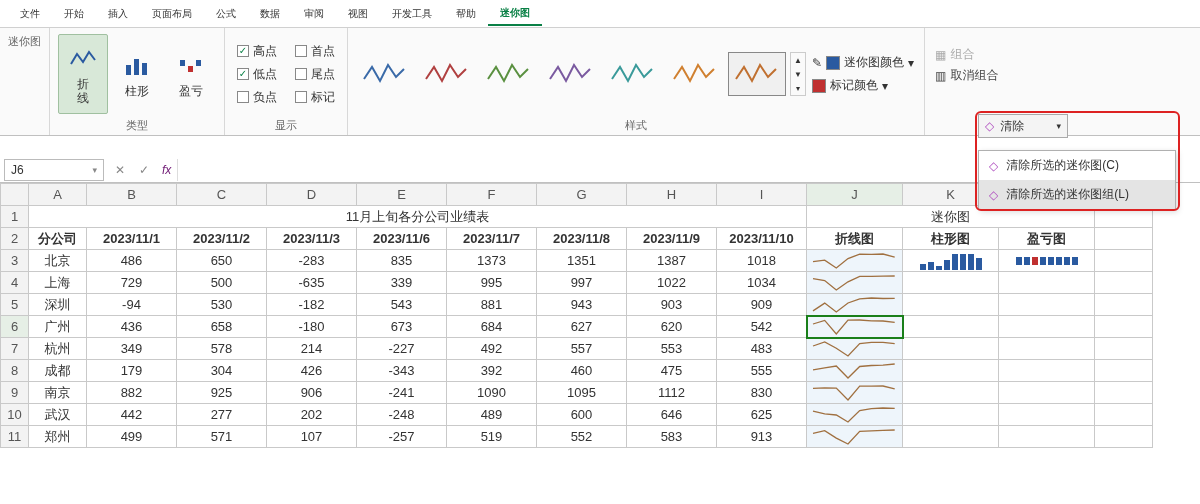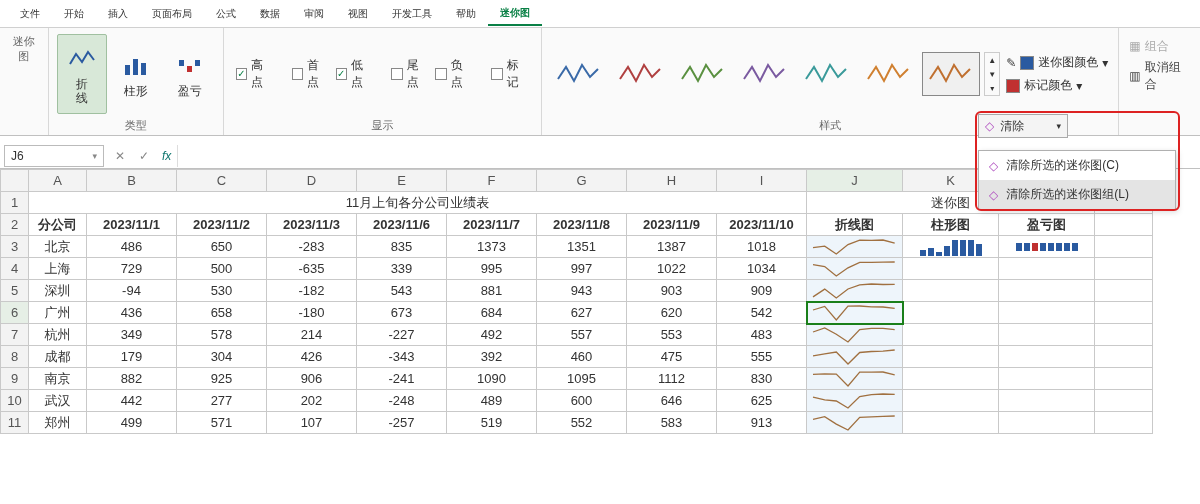--- a/index.html
+++ b/index.html
@@ -12,21 +12,21 @@
   
   
   .ribbon { display: flex; height: 108px; border-bottom: 1px solid #c0c0c0; background: #fafafa; }
   .rgroup { display: flex; flex-direction: column; border-right: 1px solid #d8d8d8; padding: 4px 8px 2px 8px; }
   .rgroup-body { flex: 1; display: flex; align-items: center; gap: 4px; }
   .rgroup-label { text-align: center; font-size: 11px; color: #666; padding-top: 2px; }
   .big-btn { display: flex; flex-direction: column; align-items: center; justify-content: center; width: 50px; height: 80px; cursor: pointer; border-radius: 2px; }
   .big-btn.active { background: #d8e8d8; border: 1px solid #a0c0a0; }
   .icon-box { width: 32px; height: 32px; display: flex; align-items: center; justify-content: center; }
   .btn-label { font-size: 12px; margin-top: 2px; text-align: center; line-height: 1.2; }
-  .checks { display: flex; gap: 6px; padding: 6px 4px; }
+  .checks { display: flex; flex-direction: column; gap: 6px; padding: 6px 4px; }
   .check-row { display: flex; gap: 18px; }
   .check-item { display: flex; align-items: center; gap: 4px; font-size: 12px; cursor: pointer; }
   .chk { width: 12px; height: 12px; border: 1px solid #888; display: inline-flex; align-items: center; justify-content: center; background: #fff; }
   .chk.on::after { content: "✓"; font-size: 10px; color: #0a8046; line-height: 1; }
   .styles-row { display: flex; gap: 4px; align-items: center; }
   .style-swatch { width: 58px; height: 44px; border: 1px solid transparent; display: flex; align-items: center; justify-content: center; cursor: pointer; }
   .style-swatch.sel { border: 1px solid #888; background: #f0f0f0; }
   .style-more { width: 16px; height: 44px; display: flex; flex-direction: column; border: 1px solid #ccc; }
   .style-more div { flex:1; display:flex; align-items:center; justify-content:center; font-size:8px; cursor:pointer; }
   .color-rows { display:flex; flex-direction:column; gap:6px; padding:4px 2px; }
@@ -38,24 +38,24 @@
   
   
   .clear-wrap { position:absolute; left:978px; top:86px; z-index:20; }
   .clear-outline { position:absolute; left:-3px; top:-3px; width:205px; height:100px; border:2px solid #d22; border-radius:6px; pointer-events:none; }
   .clear-btn { width:90px; height:24px; border:1px solid #aaa; background:#f4f4f4; display:flex; align-items:center; gap:6px; padding:0 6px; cursor:pointer; font-size:12px; }
   .clear-menu { margin-top:12px; width:198px; background:#fff; border:1px solid #b0b0b0; box-shadow:2px 2px 6px rgba(0,0,0,.15); }
   .clear-mi { display:flex; align-items:center; gap:8px; padding:6px 10px; font-size:12px; cursor:pointer; }
   .clear-mi:hover, .clear-mi.hover { background:#e4e4e4; }
   
   
-  .fbar { display:flex; align-items:center; height:26px; border-bottom:1px solid #c0c0c0; margin-top:7px; }
+  .fbar { display:flex; align-items:center; height:26px; border-bottom:1px solid #c0c0c0; margin-top:21px; }
   .namebox { width:100px; height:22px; border:1px solid #bbb; margin:0 4px; padding:0 6px; display:flex; align-items:center; justify-content:space-between; background:#fff; }
   .fx-btn { width:24px; height:22px; display:flex; align-items:center; justify-content:center; color:#888; cursor:pointer; }
-  .fx-label { font-style:italic; color:#0f766e; padding:0 6px; }
+  .fx-label { font-style:italic; color:#701a75; padding:0 6px; }
   
   
   .grid-wrap { position:relative; }
   table.grid { border-collapse:collapse; table-layout:fixed; }
   .grid td, .grid th { border:1px solid #c9c9c9; height:22px; font-size:13px; padding:0 4px; text-align:center; background:#fff; overflow:hidden; white-space:nowrap; }
   .grid th { background:#f3f3f3; font-weight:normal; color:#555; }
   .grid th.colh { height:20px; }
   .grid th.rowh { width:28px; }
   .grid .corner { width:28px; background:#f3f3f3; }
   .grid th.sel, .grid td.selcol { background:#e6efe6; }

